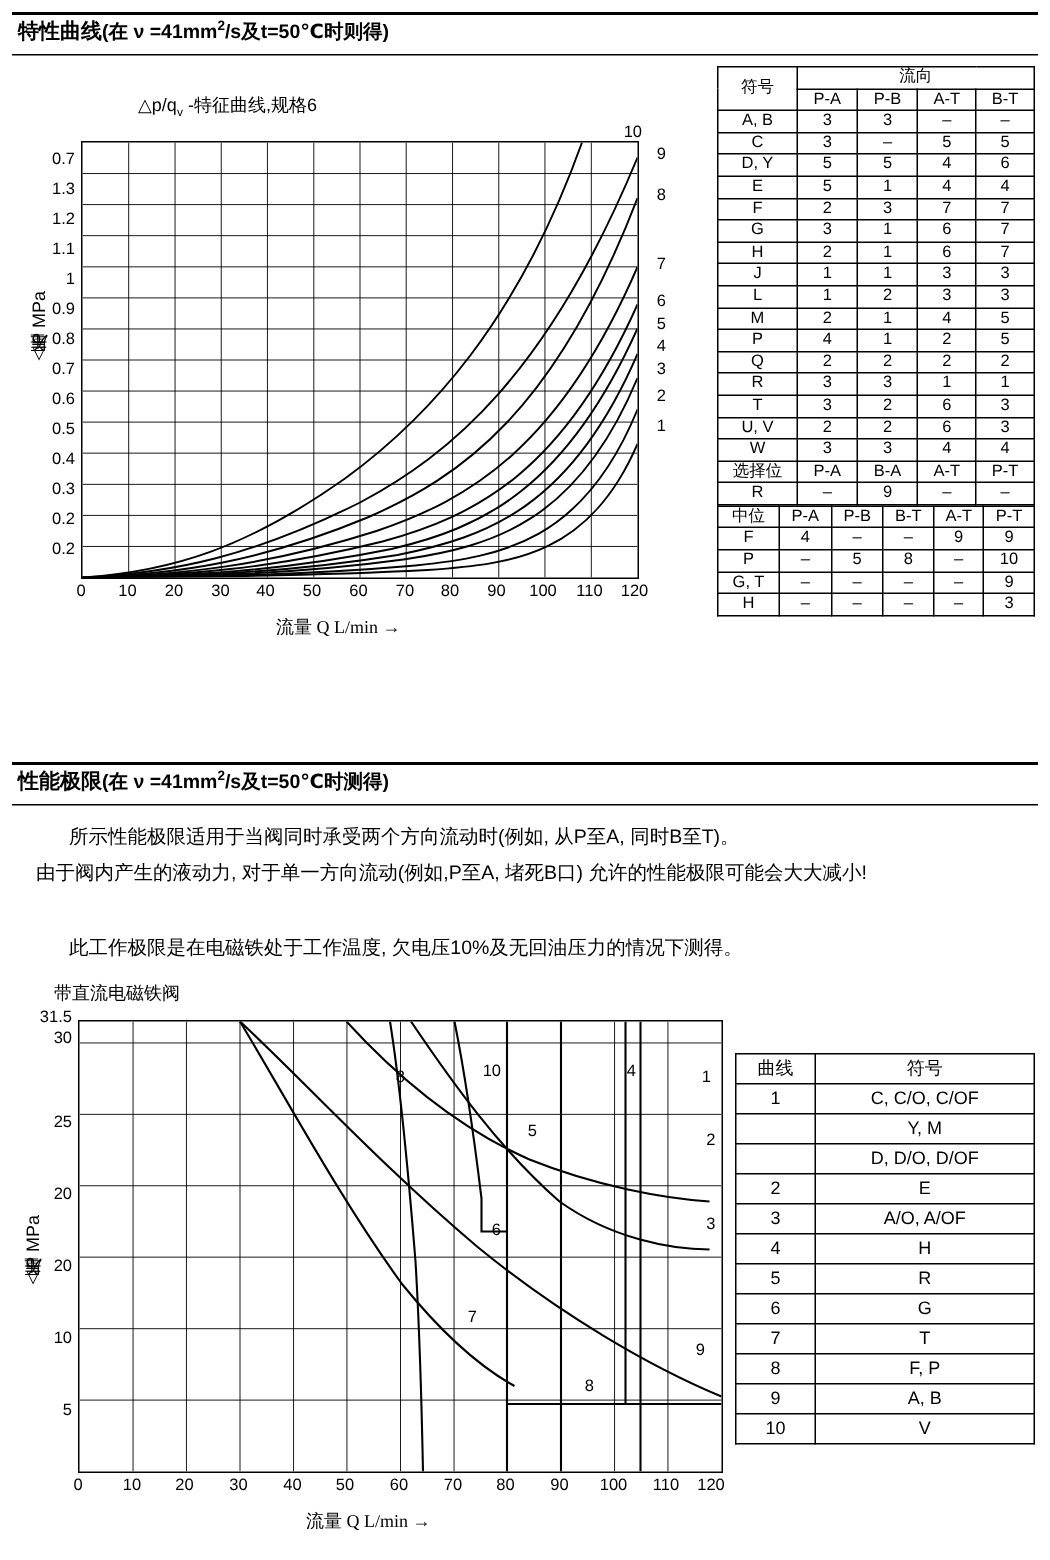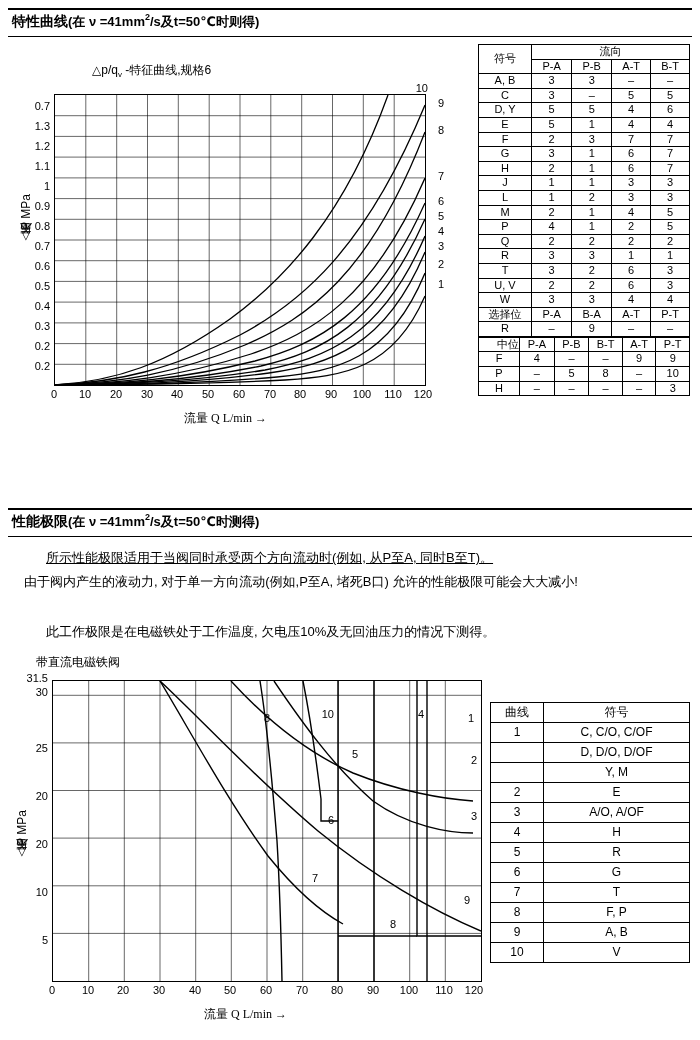--- a/index.html
+++ b/index.html
@@ -303,21 +303,21 @@
             <td>9</td>
             <td>–</td>
             <td>–</td>
           </tr>
     </tbody>
       </table>
 
     <table class="grid" style="width:212px;">
       <tbody>
           <tr>
-        <td class="lbl" style="width:40px;text-align:right;">中位</td>
+        <td class="lbl" style="width:40px;">中位</td>
         <td>P-A</td>
         <td>P-B</td>
         <td>B-T</td>
         <td>A-T</td>
         <td>P-T</td>
       </tr>
       <tr>
             <td>F</td>
             <td>4</td>
             <td>–</td>
@@ -327,39 +327,47 @@
           </tr>
       <tr>
             <td>P</td>
             <td>–</td>
             <td>5</td>
             <td>8</td>
             <td>–</td>
             <td>10</td>
           </tr>
       <tr>
+            <td>G, T</td>
+            <td>–</td>
+            <td>–</td>
+            <td>–</td>
+            <td>–</td>
+            <td>9</td>
+          </tr>
+      <tr>
             <td>H</td>
             <td>–</td>
             <td>–</td>
             <td>–</td>
             <td>–</td>
             <td>3</td>
           </tr>
     </tbody>
       </table>
   </div>
 
 
   <div class="sec-rule" style="top:508px;"></div>
   <div class="sec-title" style="left:12px;top:512px;">
     <span>性能极限</span><span class="sub">(在 ν =41mm</span><span class="sup">2</span><span class="sub">/s及t=50℃时测得)</span>
   </div>
   <div class="sec-rule" style="top:536px;border-top:1px solid #000;"></div>
 
-  <div class="para" style="left:46px;top:548px;width:630px;text-decoration:underline;">所示性能极限适用于当阀同时承受两个方向流动时(例如, 从P至A, 同时B至T)。</div>
+  <div class="para" style="left:46px;top:548px;width:630px;">所示性能极限适用于当阀同时承受两个方向流动时(例如, 从P至A, 同时B至T)。</div>
   <div class="para" style="left:24px;top:572px;width:660px;">由于阀内产生的液动力, 对于单一方向流动(例如,P至A, 堵死B口) 允许的性能极限可能会大大减小!</div>
   <div class="para" style="left:46px;top:622px;width:630px;">此工作极限是在电磁铁处于工作温度, 欠电压10%及无回油压力的情况下测得。</div>
 
   <div class="chart" style="left:8px;top:650px;width:470px;height:380px;">
     <div class="note" style="left:28px;top:4px;">带直流电磁铁阀</div>
 
     <div class="ylab" style="left:6px;top:160px;">压差△P MPa</div>
 
     <div class="tick" style="left:6px;top:22px;width:34px;">31.5</div>
     <div class="tick" style="left:6px;top:36px;width:34px;">30</div>
@@ -457,25 +465,25 @@
           <tr>
         <td class="num">曲线</td>
         <td>符号</td>
       </tr>
       <tr>
             <td class="num">1</td>
             <td>C, C/O, C/OF</td>
           </tr>
       <tr>
             <td class="num"></td>
+            <td>Y, M</td>
+          </tr>
+      <tr>
+            <td class="num"></td>
             <td>D, D/O, D/OF</td>
-          </tr>
-      <tr>
-            <td class="num"></td>
-            <td>Y, M</td>
           </tr>
       <tr>
             <td class="num">2</td>
             <td>E</td>
           </tr>
       <tr>
             <td class="num">3</td>
             <td>A/O, A/OF</td>
           </tr>
       <tr>

